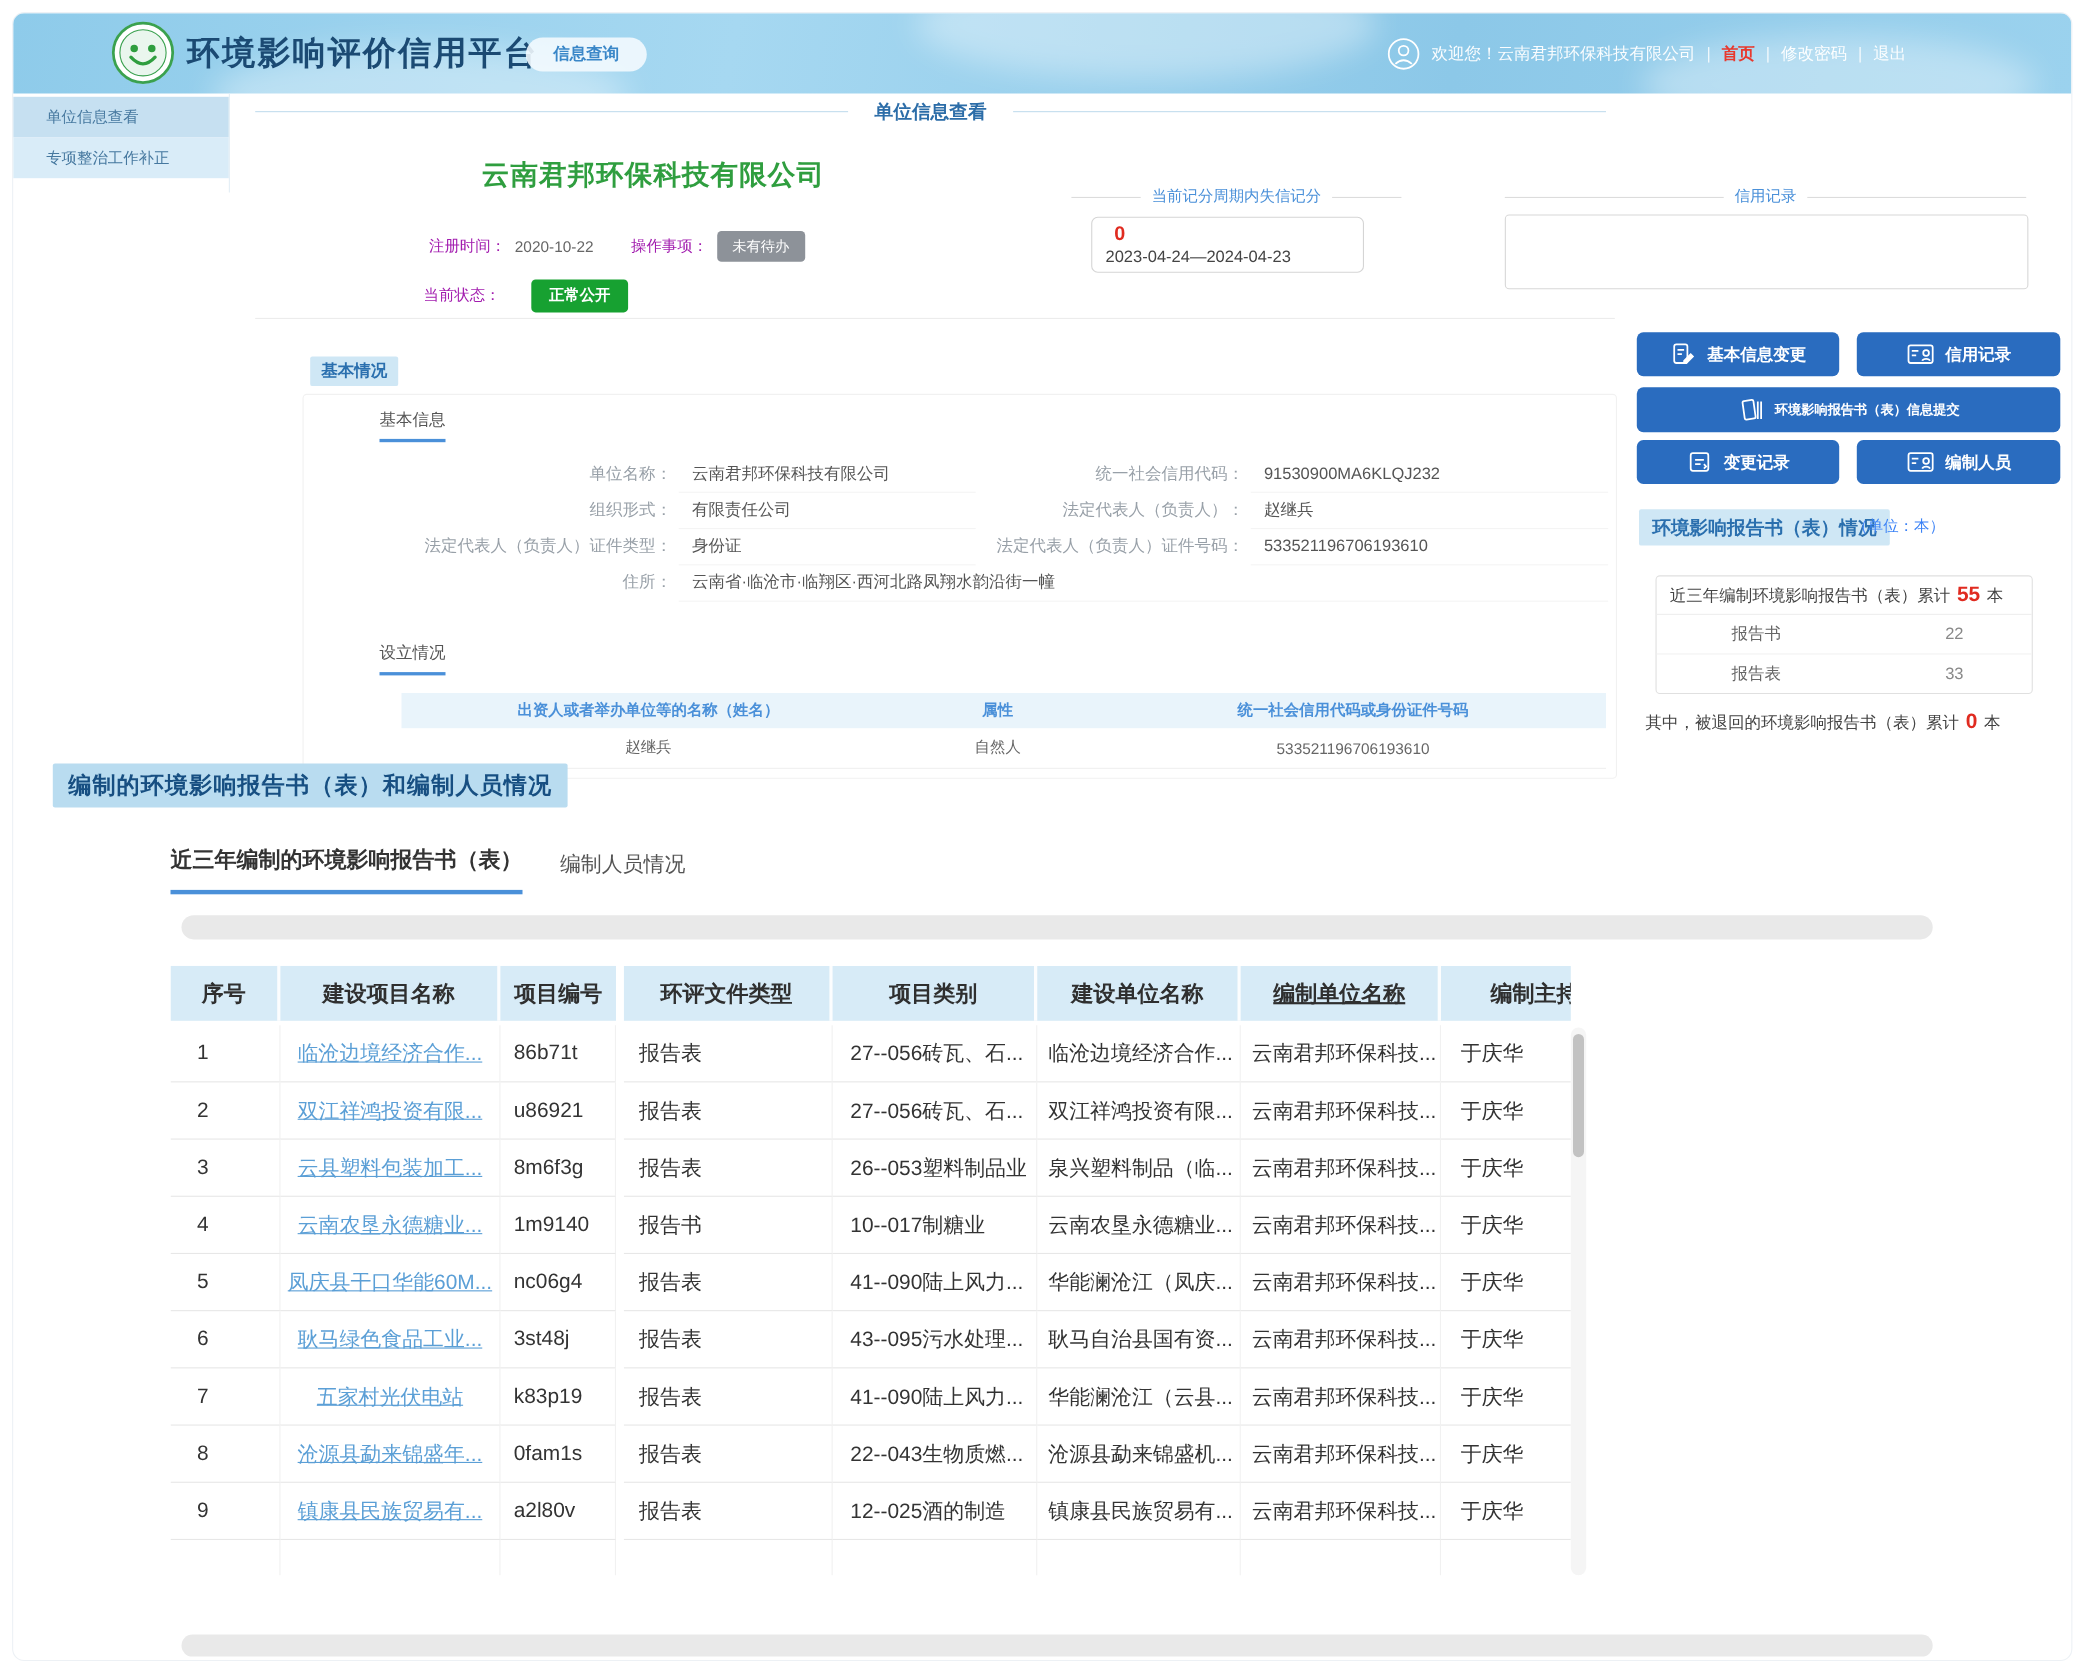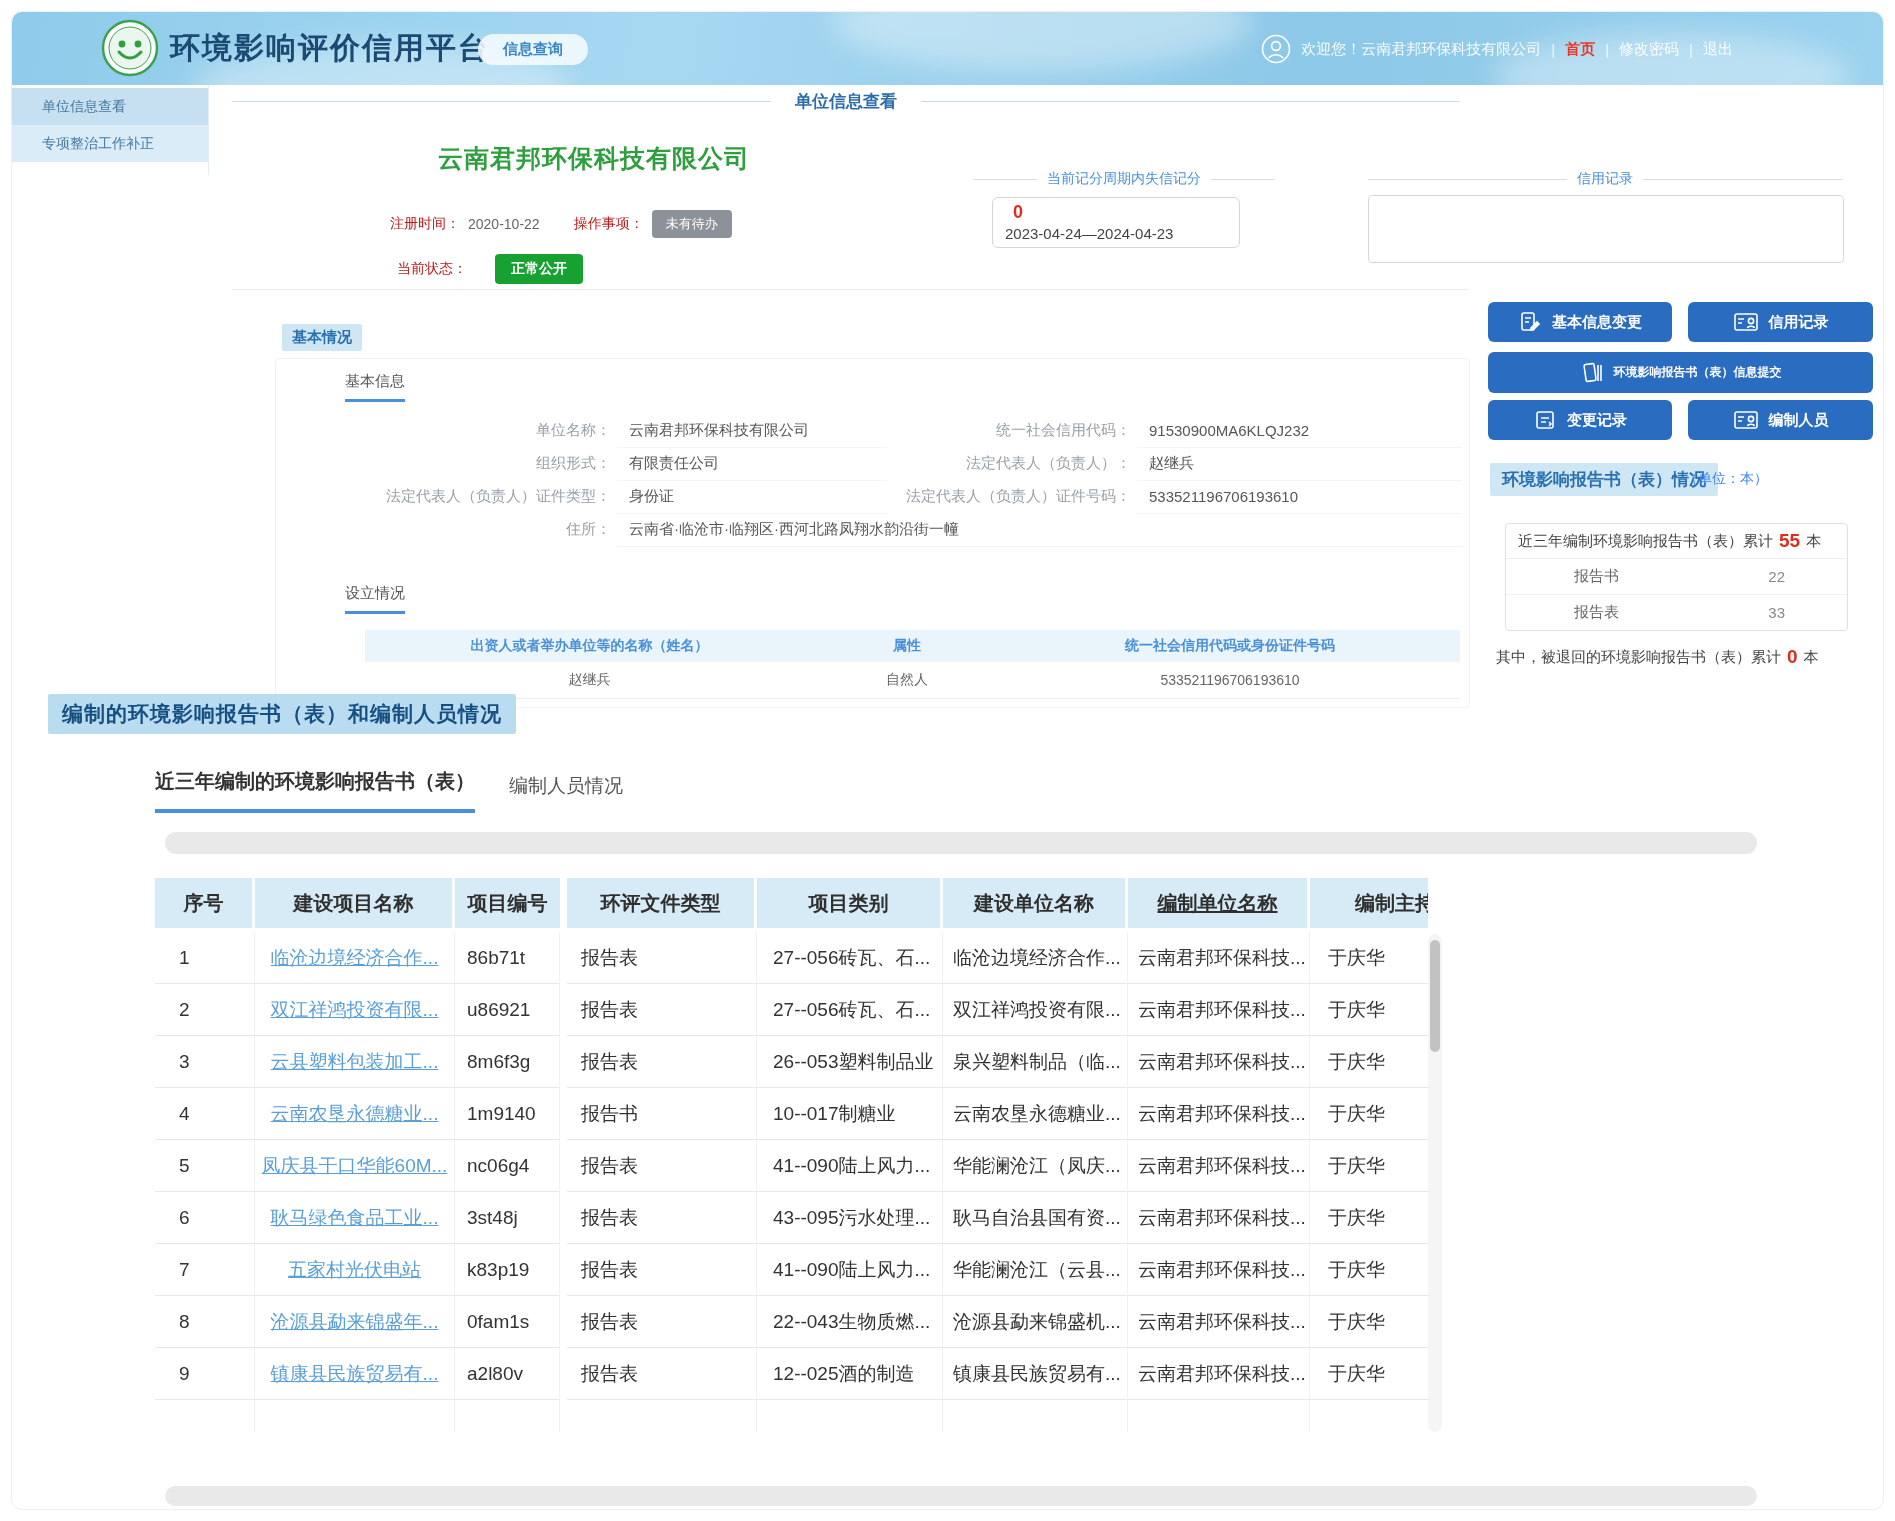--- a/index.html
+++ b/index.html
@@ -31,21 +31,21 @@
   #side-divider{position:absolute;left:196px;top:73px;width:1px;height:90px;background:#e3eef6;}
 
   
   #page-title-row{position:absolute;left:220px;top:78px;width:1228px;display:flex;align-items:center;gap:24px;}
   #page-title-row .line{flex:1;height:1px;background:#c3ddee;}
   #page-title{font-size:17px;font-weight:bold;color:#2c6da8;white-space:nowrap;}
 
   
   #company-name{position:absolute;left:426px;top:130px;font-size:25px;font-weight:bold;color:#2f9e3f;letter-spacing:1px;}
   .meta-row{position:absolute;display:flex;align-items:center;gap:8px;font-size:14px;}
-  .meta-label{color:#b91c1c;}
+  .meta-label{color:#a21caf;}
   .meta-value{color:#666;}
   .badge-gray{background:#8d9299;color:#fff;border-radius:4px;padding:5px 14px;font-size:13px;}
   .badge-green{background:#17a131;color:#fff;border-radius:4px;padding:6px 16px;font-size:14px;font-weight:bold;}
 
   
   .legend-row{position:absolute;display:flex;align-items:center;gap:10px;color:#4a90d9;font-size:14px;}
   .legend-row:before,.legend-row:after{content:"";flex:1;height:1px;background:#dcdcdc;}
   .score-box{position:absolute;left:980px;top:185px;width:248px;height:51px;border:1px solid #d5d5d5;border-radius:6px;background:#fff;box-sizing:border-box;padding:4px 12px;}
   .score-num{color:#e02b20;font-size:18px;font-weight:bold;padding-left:8px;}
   .score-period{color:#444;font-size:15px;margin-top:2px;}
@@ -165,21 +165,21 @@
 
   <div id="company-name">云南君邦环保科技有限公司</div>
 
   <div class="meta-row" style="left:378px;top:198px;">
     <span class="meta-label">注册时间：</span>
     <span class="meta-value">2020-10-22</span>
     <span class="meta-label" style="margin-left:26px;">操作事项：</span>
     <span class="badge-gray">未有待办</span>
   </div>
 
-  <div class="meta-row" style="left:385px;top:242px;gap:28px;">
+  <div class="meta-row" style="left:373px;top:242px;gap:28px;">
     <span class="meta-label">当前状态：</span>
     <span class="badge-green">正常公开</span>
   </div>
 
   <div class="legend-row" style="left:962px;top:158px;width:300px;">
     <span>当前记分周期内失信记分</span>
   </div>
   <div class="score-box">
     <div class="score-num">0</div>
     <div class="score-period">2023-04-24—2024-04-23</div>

